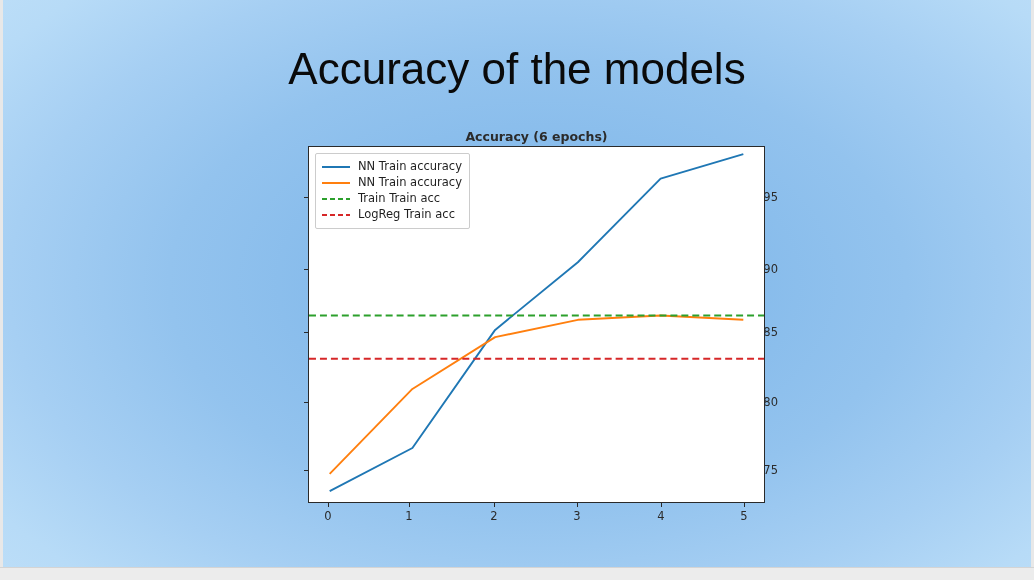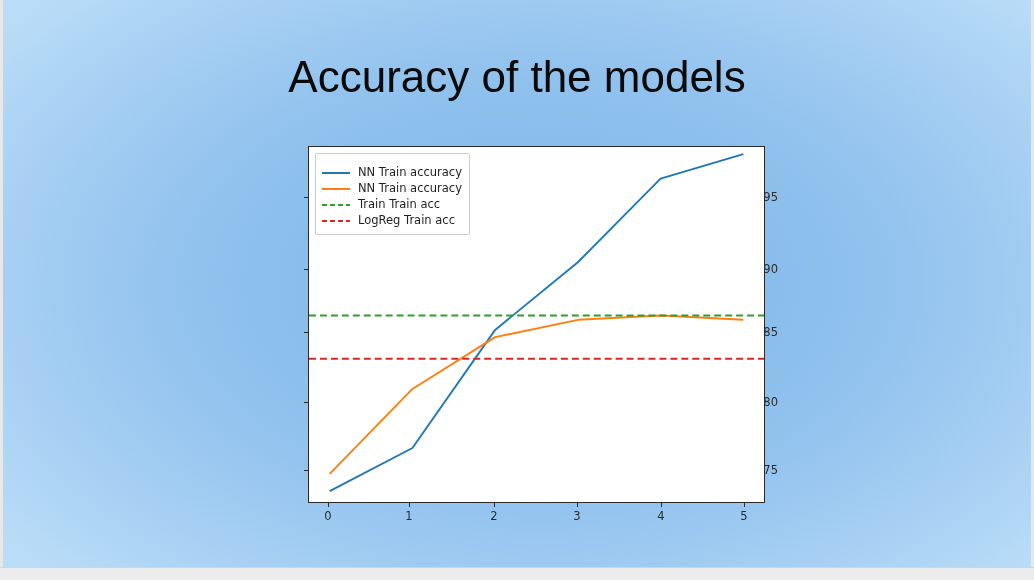--- a/index.html
+++ b/index.html
@@ -45,21 +45,21 @@
     height: 13px;
     background: #ececec;
     border-top: 1px solid #d4d4d4;
     box-sizing: border-box;
   }
 
   
   #slide-title {
     position: absolute;
     left: 0;
-    top: 52px;
+    top: 44px;
     width: 1028px;
     text-align: center;
     font-family: "Liberation Sans", sans-serif;
     font-size: 44px;
     font-weight: 400;
     color: #0a0a0a;
     letter-spacing: 0px;
     white-space: nowrap;
   }
 
@@ -144,21 +144,21 @@
   }
 
   
   #legend {
     position: absolute;
     left: 57px;
     top: 33px;
     background: #ffffff;
     border: 1px solid #cccccc;
     border-radius: 2px;
-    padding: 11px 7px 5px 6px;
+    padding: 5px 7px 5px 6px;
     box-sizing: border-box;
   }
   .legend-row {
     display: flex;
     align-items: center;
     height: 16px;
   }
   .legend-swatch {
     width: 28px;
     height: 12px;
@@ -190,20 +190,21 @@
 <body>
 
 <div id="slide-root">
 
   <div id="slide-surface">
 
     <div id="slide-title">Accuracy of the models</div>
 
     <div id="figure">
 
+      <div id="chart-title">Accuracy (6 epochs)</div>
 
       <div class="ytick-label" style="top:77px;">0.95</div>
       <div class="ytick-label" style="top:149px;">0.90</div>
       <div class="ytick-label" style="top:212px;">0.85</div>
       <div class="ytick-label" style="top:282px;">0.80</div>
       <div class="ytick-label" style="top:350px;">0.75</div>
 
       <div class="ytick-mark" style="top:77px;"></div>
       <div class="ytick-mark" style="top:149px;"></div>
       <div class="ytick-mark" style="top:212px;"></div>

